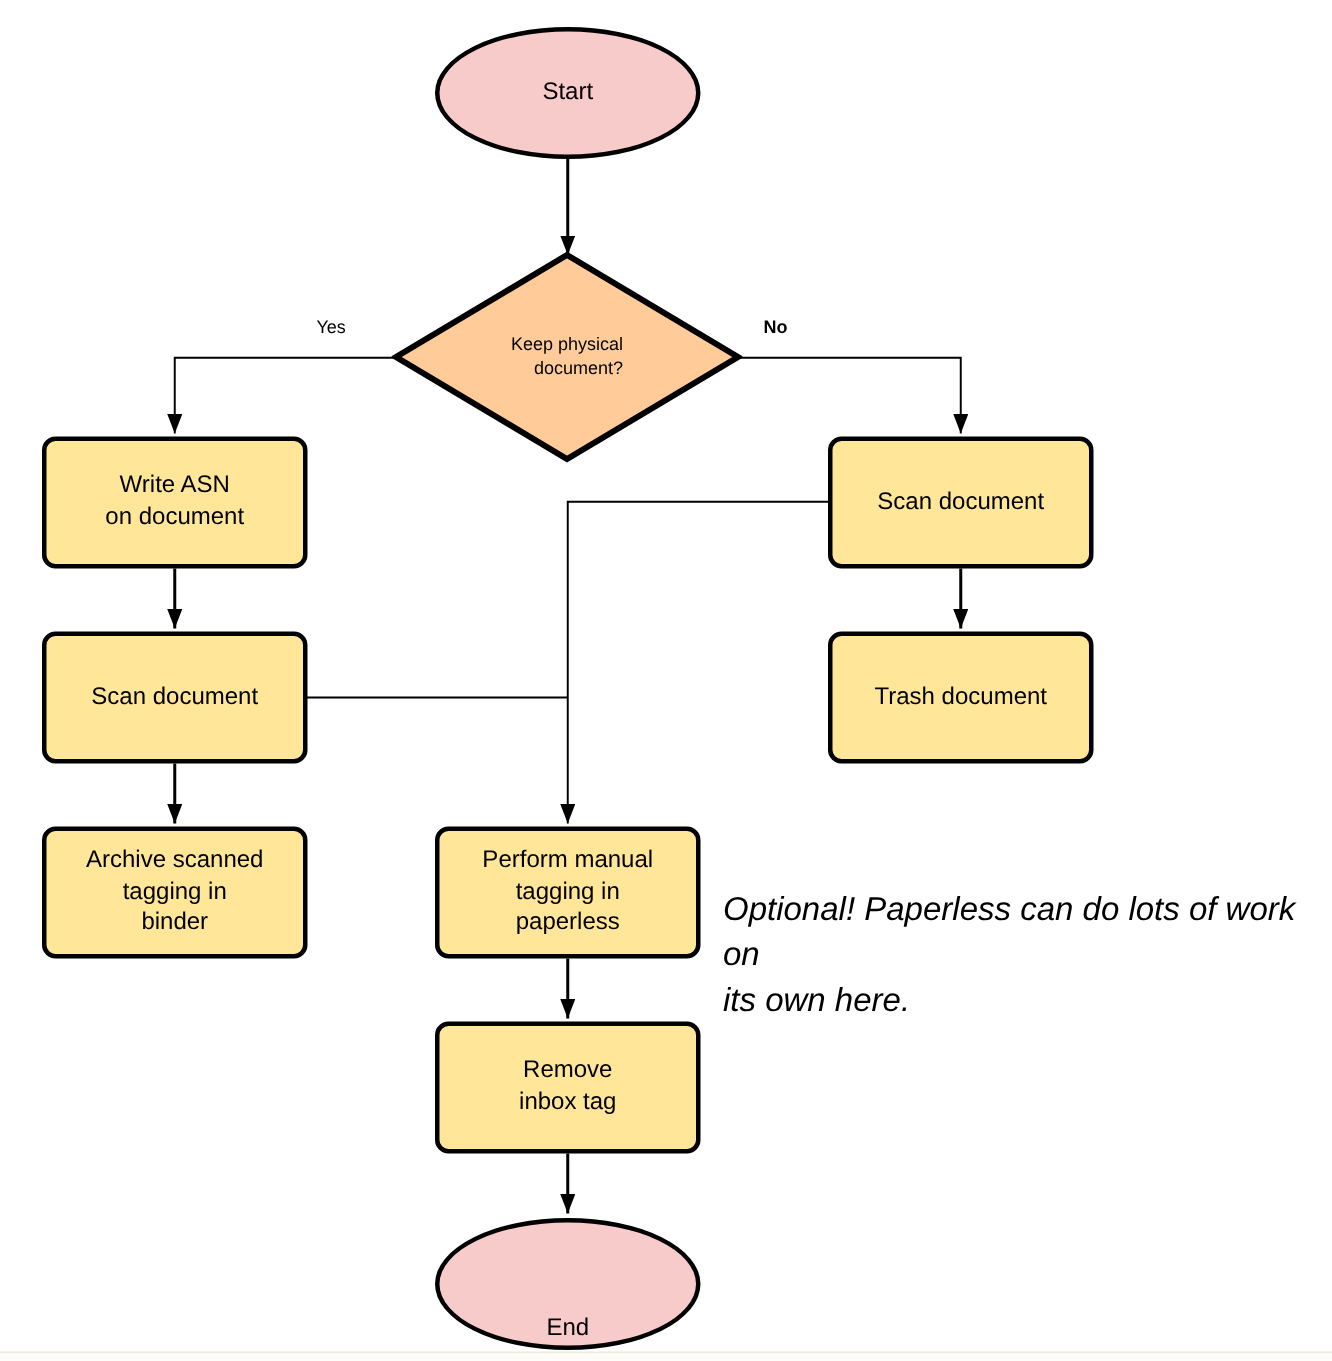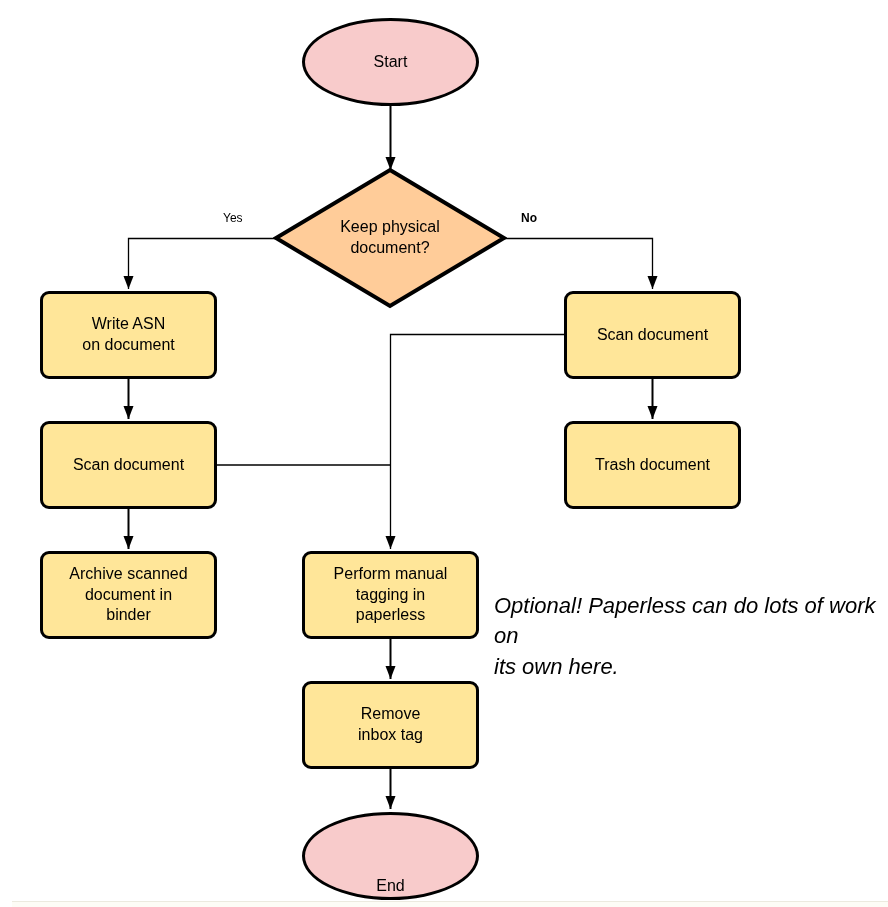--- a/index.html
+++ b/index.html
@@ -1,21 +1,21 @@
 <!DOCTYPE html>
 <html style="--terminal-fill: #f8cbcb; --decision-fill: #ffcc99; --process-fill: #ffe699; --stroke: #000000;"><head>
 <meta charset="utf-8">
 <style>
   html, body { margin: 0; padding: 0; background: #ffffff; }
   body {
     width: 888px; height: 907px; position: relative; overflow: hidden;
     font-family: "Liberation Sans", "DejaVu Sans", sans-serif;
     color: #000;
   }
-  #canvas { position: absolute; inset: 0; width: 716px; height: 907px; margin-left: 12px; }
+  #canvas { position: absolute; inset: 0; width: 716px; height: 907px; }
   #edges { position: absolute; left: 0; top: 0; width: 888px; height: 907px; z-index: 1; }
   .node {
     position: absolute; z-index: 2; box-sizing: border-box;
     display: flex; align-items: center; justify-content: center;
     text-align: center; font-size: 16px; line-height: 1.3;
   }
   .node .lbl { white-space: pre-line; }
   .process {
     background: var(--process-fill, #ffe699);
     border: 3px solid var(--stroke, #000);
@@ -23,21 +23,21 @@
   }
   .terminal {
     background: var(--terminal-fill, #f8cbcb);
     border: 3px solid var(--stroke, #000);
     border-radius: 50%;
   }
   .decision-wrap { position: absolute; z-index: 2; }
   .decision-wrap svg { display: block; }
   .decision-label {
     position: absolute; inset: 0; display: flex; align-items: center; justify-content: center;
-    text-align: center; font-size: 16px; line-height: 1.3; white-space: pre-line; z-index: 3;
+    text-align: right; font-size: 12px; line-height: 1.3; white-space: pre-line; z-index: 3;
   }
   .edge-label {
     position: absolute; z-index: 3; font-size: 12px; line-height: 1;
   }
   .annotation {
     position: absolute; left: 482px; top: 591px; width: 406px; z-index: 2;
     font-style: italic; font-size: 22px; line-height: 1.38; white-space: pre-line;
   }
   .bottom-edge {
     position: absolute; left: 0; top: 901px; width: 888px; height: 6px; z-index: 0;
@@ -96,21 +96,21 @@
     <span class="lbl">Write ASN
 on document</span>
   </div>
 
   <div id="n-scanL" class="node process">
     <span class="lbl">Scan document</span>
   </div>
 
   <div id="n-archive" class="node process">
     <span class="lbl">Archive scanned
-document in
+tagging in
 binder</span>
   </div>
 
   <div id="n-scanR" class="node process">
     <span class="lbl">Scan document</span>
   </div>
 
   <div id="n-trash" class="node process">
     <span class="lbl">Trash document</span>
   </div>

